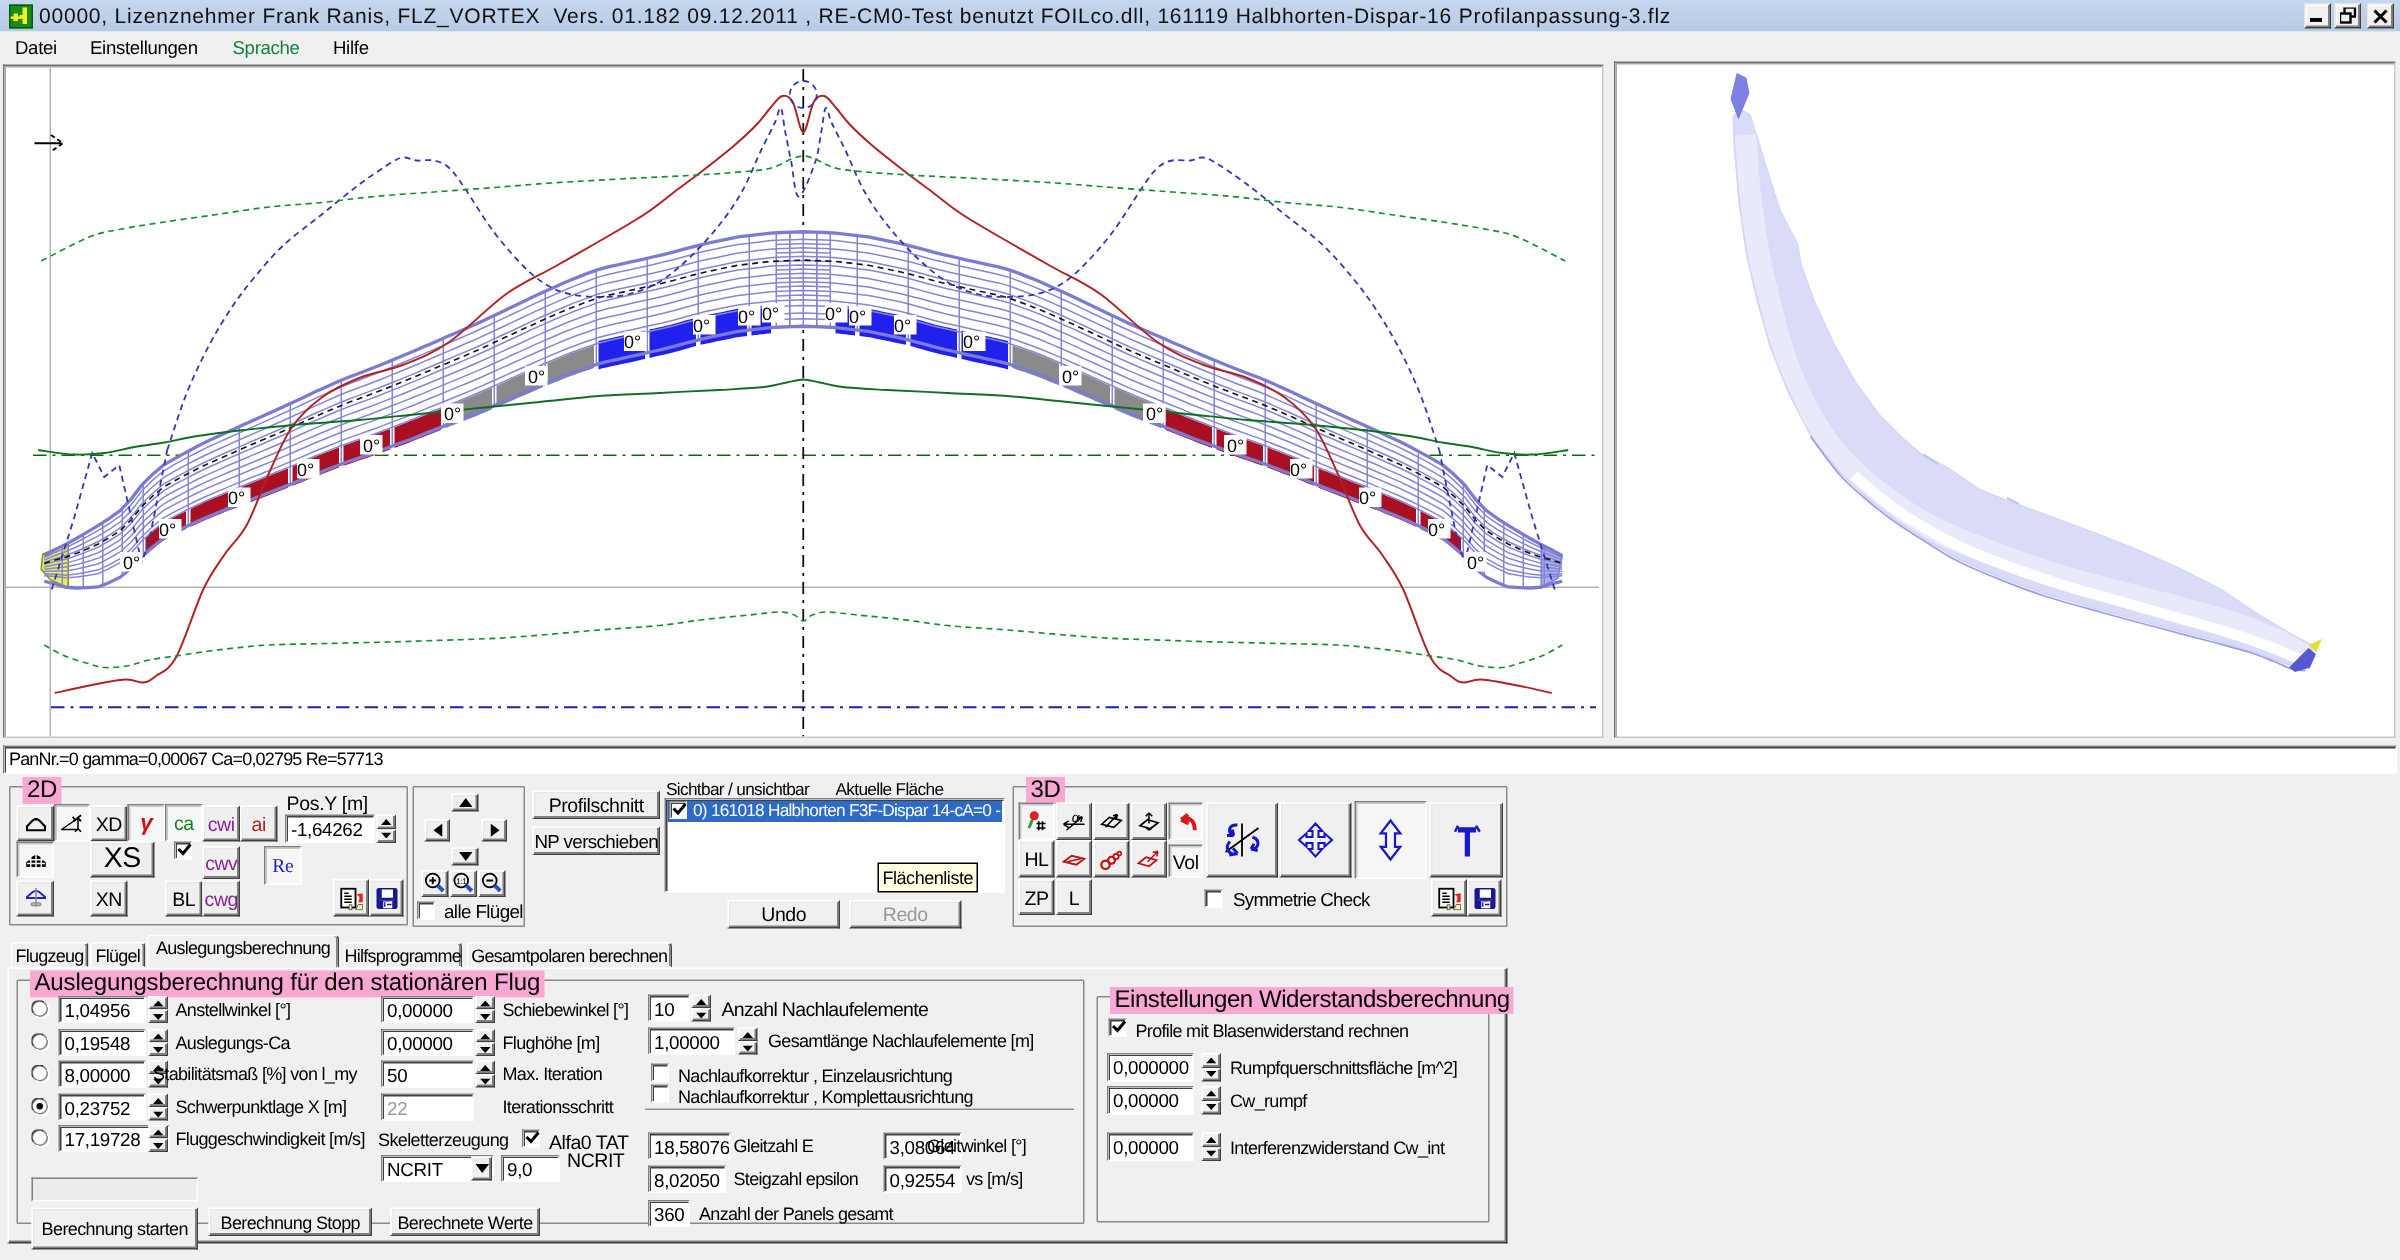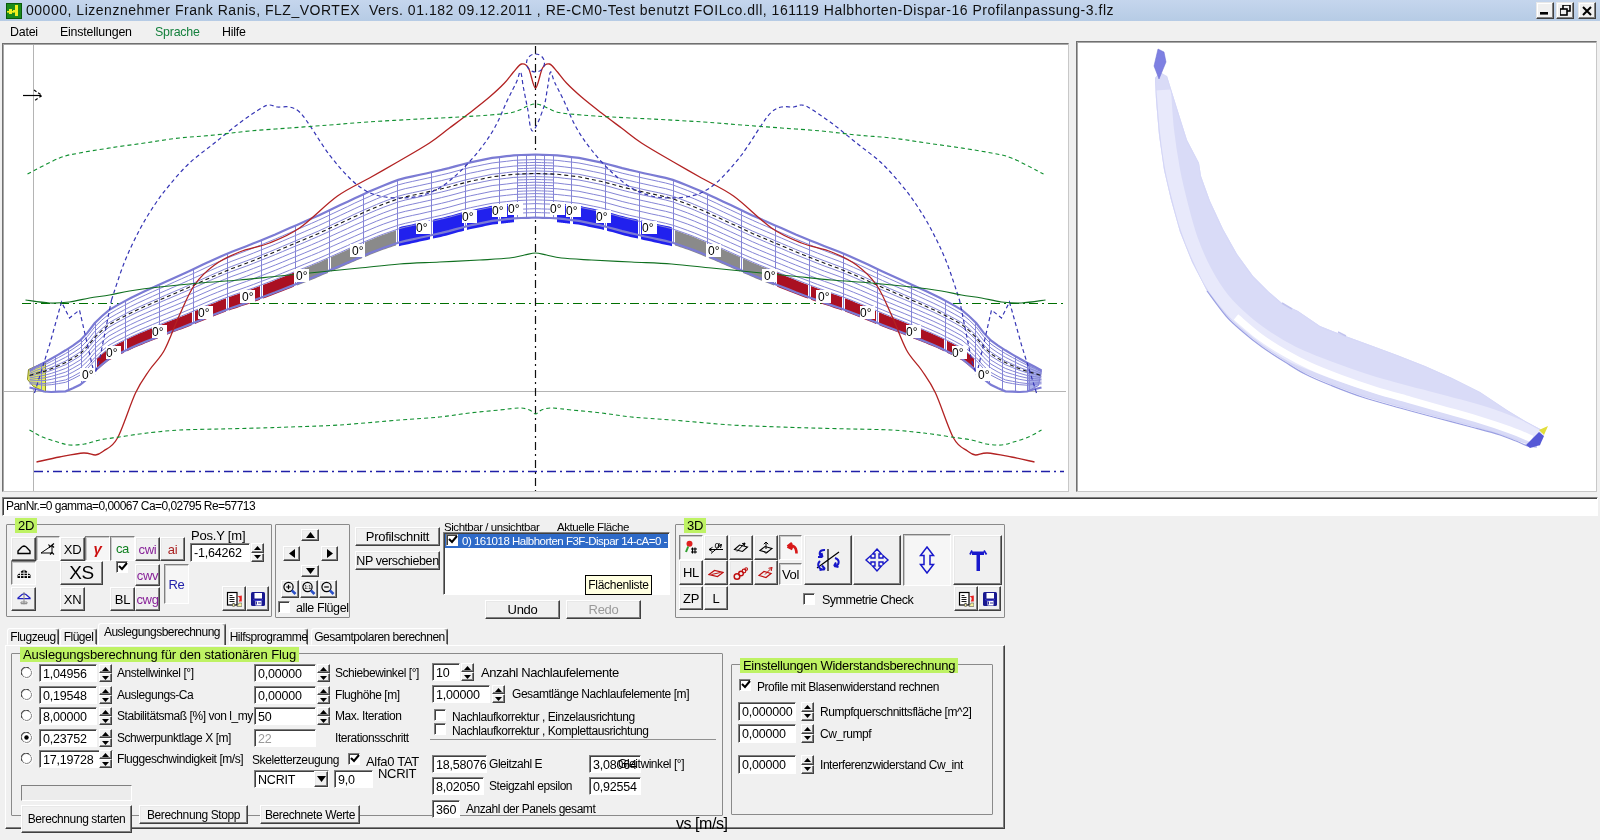--- a/index.html
+++ b/index.html
@@ -6,21 +6,21 @@
 .abs{position:absolute}
 .raised{background:#f0f0f0;border:1px solid;border-color:#ffffff #404040 #404040 #ffffff;
   box-shadow:inset -1px -1px 0 #808080,inset 1px 1px 0 #e8e8e8}
 .raised2{background:#f0f0f0;border:1px solid;border-color:#e8e8e8 #404040 #404040 #e8e8e8;
   box-shadow:inset -1px -1px 0 #808080,inset 1px 1px 0 #ffffff}
 .pressed{background:#f6f6f6;border:1px solid;border-color:#808080 #ffffff #ffffff #808080;
   box-shadow:inset 1px 1px 0 #c8c8c8}
 .sunken{background:#ffffff;border:1px solid;border-color:#808080 #ffffff #ffffff #808080;
   box-shadow:inset 1px 1px 0 #404040}
 .groupbox{border:1px solid #8a8a8a;border-radius:1px}
-.groupbox>span{position:absolute;top:-7px;left:8px;background:#bef264;padding:0 3px;font-size:13px;
+.groupbox>span{position:absolute;top:-7px;left:8px;background:#f9a8d4;padding:0 3px;font-size:16px;
   letter-spacing:-0.3px;white-space:nowrap}
 .btntxt{display:flex;align-items:center;justify-content:center;font-size:12px;color:#000;
   letter-spacing:-0.3px;white-space:nowrap}
 .cb{position:absolute;width:12px;height:12px;background:#fff;border:1px solid;
   border-color:#808080 #fff #fff #808080;box-shadow:inset 1px 1px 0 #404040}
 .spin{position:absolute;width:13px}
 .spin div{position:absolute;left:0;width:13px;height:50%;background:#f0f0f0;border:1px solid;
   border-color:#ffffff #404040 #404040 #ffffff;box-shadow:inset -1px -1px 0 #808080;
   display:flex;align-items:center;justify-content:center}
 .spin div:nth-child(2){top:50%}
@@ -288,21 +288,21 @@
   </div>
 <div class="raised btntxt abs" style="left:135px;top:564px;width:25px;height:22px;font-size:12px;">
     <span style="color:#882299;font-size:13px">cwv</span>
   </div>
 <div class="raised btntxt abs" style="left:135px;top:587px;width:25px;height:24px;font-size:12px;">
     <span style="color:#882299;font-size:13px">cwg</span>
   </div>
 <div class="raised btntxt abs" style="left:160px;top:537px;width:25px;height:24px;font-size:12px;">
     <span style="color:#aa2222;font-size:13px">ai</span>
   </div>
-<div class="pressed btntxt abs" style="left:164px;top:564px;width:25px;height:40px;font-size:12px;">
+<div class="pressed btntxt abs" style="left:176px;top:564px;width:25px;height:26px;font-size:12px;font-family:Liberation Serif, serif;">
     <span style="color:#2222aa;font-size:13px">Re</span>
   </div>
 <div class="lbl" style="left:191px;top:528px;font-size:13px;color:#000;letter-spacing:-0.2px">Pos.Y [m]</div>
 <div class="field" style="left:190px;top:543px;width:60px;height:19px;color:#000">-1,64262</div>
 <div class="spin" style="left:251px;top:543px;height:19px">
     <div>
       <svg width="7" height="4">
         <path d="M3.5 0 L7 4 L0 4 Z" fill="#000"></path>
       </svg>
     </div>
@@ -563,21 +563,21 @@
           <path d="M3.5 0 L7 4 L0 4 Z" fill="#000"></path>
         </svg>
       </div>
       <div>
         <svg width="7" height="4">
           <path d="M0 0 L7 0 L3.5 4 Z" fill="#000"></path>
         </svg>
       </div>
     </div>
   </div>
-<div class="lbl" style="left:117px;top:709px;font-size:12px;letter-spacing:-0.45px;z-index:4;">Stabilitätsmaß [%] von l_my</div>
+<div class="lbl" style="left:102px;top:709px;font-size:12px;letter-spacing:-0.45px;z-index:4;">Stabilitätsmaß [%] von l_my</div>
 <div style="position:absolute;z-index:4;left:0;top:0">
     <div class="abs" style="left:21px;top:732px"><svg width="12" height="12">
         <circle cx="5.5" cy="5.5" r="5" fill="#fff" stroke="#808080"></circle>
         <path d="M1 8 A5 5 0 0 1 8 1" fill="none" stroke="#404040"></path>
         <path d="M3 10.4 A5 5 0 0 0 10.4 3" fill="none" stroke="#fff"></path>
         <circle cx="5.5" cy="5.5" r="2.2" fill="#000"></circle>
       </svg></div>
   </div>
 <div class="field" style="left:39px;top:729px;width:58px;height:18px;z-index:4;">0,23752</div>
 <div style="position:absolute;z-index:4;left:0;top:0">
@@ -730,21 +730,21 @@
   </div>
 <div class="lbl" style="left:452px;top:724px;font-size:12px;letter-spacing:-0.45px;z-index:4;">Nachlaufkorrektur , Komplettausrichtung</div>
 <div class="abs" style="left:430px;top:739px;width:286px;height:1px;background:#909090;z-index:4;"></div>
 <div class="field" style="left:432px;top:755px;width:55px;height:18px;z-index:4;">18,58076</div>
 <div class="lbl" style="left:489px;top:757px;font-size:12px;letter-spacing:-0.45px;z-index:4;">Gleitzahl E</div>
 <div class="field" style="left:589px;top:755px;width:52px;height:18px;z-index:4;">3,08064</div>
 <div class="lbl" style="left:618px;top:757px;font-size:12px;letter-spacing:-0.45px;z-index:4;text-align:center;">Gleitwinkel [°]</div>
 <div class="field" style="left:432px;top:777px;width:52px;height:18px;z-index:4;">8,02050</div>
 <div class="lbl" style="left:489px;top:779px;font-size:12px;letter-spacing:-0.45px;z-index:4;">Steigzahl epsilon</div>
 <div class="field" style="left:589px;top:777px;width:52px;height:18px;z-index:4;">0,92554</div>
-<div class="lbl" style="left:676px;top:779px;font-size:16px;letter-spacing:-0.45px;z-index:4;margin-top:36px;">vs [m/s]</div>
+<div class="lbl" style="left:644px;top:779px;font-size:12px;letter-spacing:-0.45px;z-index:4;">vs [m/s]</div>
 <div class="field" style="left:432px;top:800px;width:28px;height:18px;z-index:4;">360</div>
 <div class="lbl" style="left:466px;top:802px;font-size:12px;letter-spacing:-0.45px;z-index:4;">Anzahl der Panels gesamt</div>
 <div class="abs groupbox" style="left:731px;top:664px;width:262px;height:151px;z-index:3">
     <span>Einstellungen Widerstandsberechnung</span>
   </div>
 <div style="position:absolute;z-index:4;left:0;top:0">
     <div class="cb" style="left:739px;top:679px">
       <svg width="10" height="10" style="position:absolute;left:1px;top:0px">
         <path d="M1 4 L4 7 L9 1" stroke="#000" stroke-width="2" fill="none"></path>
       </svg>

